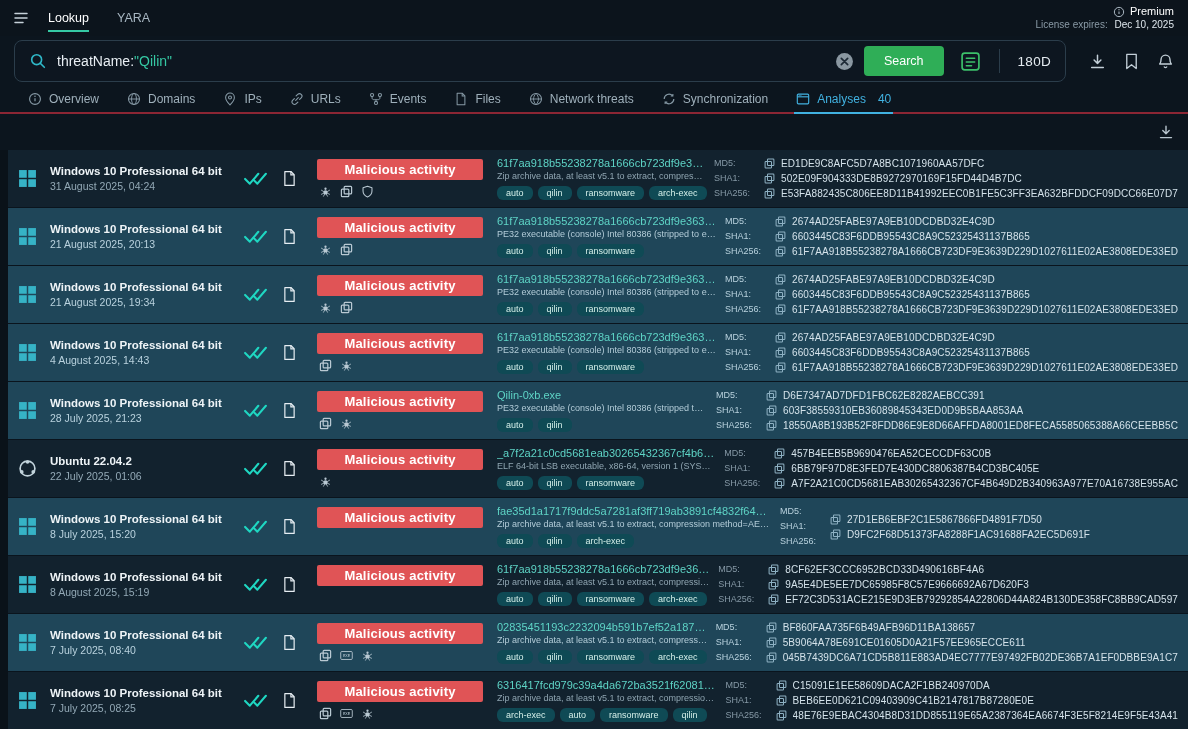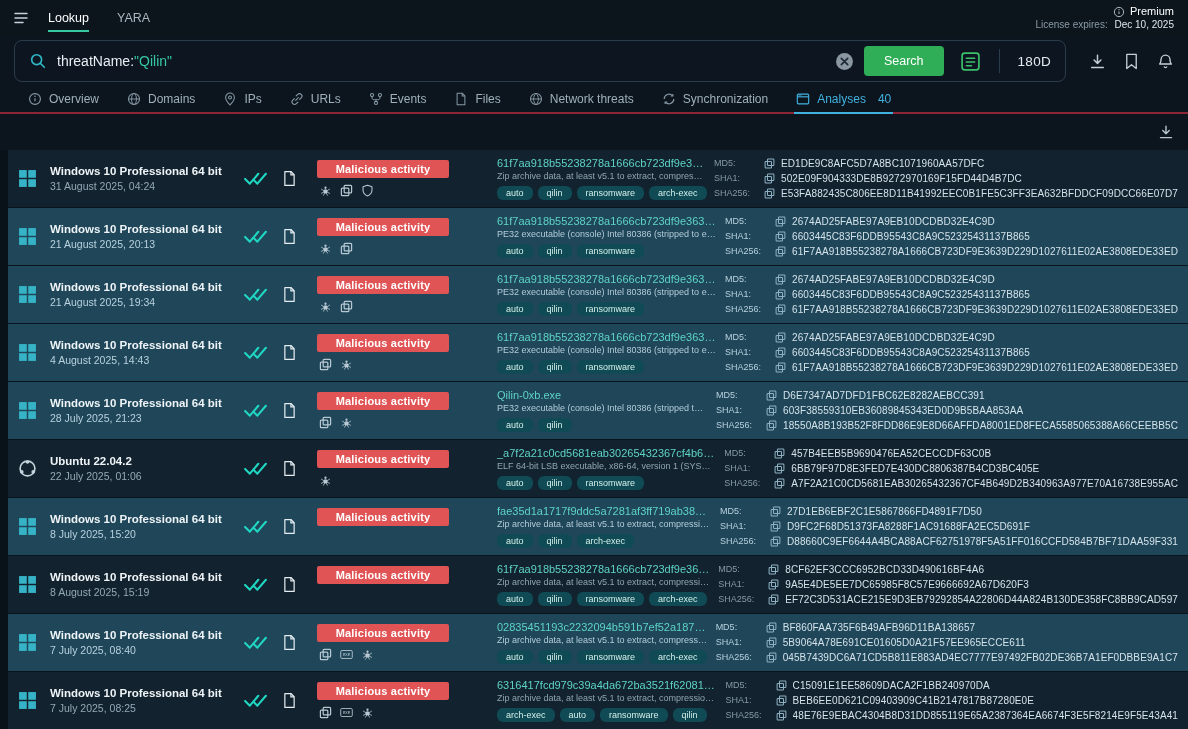--- a/index.html
+++ b/index.html
@@ -72,21 +72,21 @@
   .os-icon[data-icon="ubuntu"] { color:#c2d4dc; }
   .os-name { font-size:11.5px; font-weight:bold; color:#eef4f7; margin-bottom:3px; white-space:nowrap; overflow:hidden; }
   .os-date { font-size:10.5px; color:#93a9b6; white-space:nowrap; }
   .row.light .os-date { color:#b9d2de; }
 
   .verdict-cell { flex:0 0 74px; display:flex; align-items:center; gap:15px; }
   .check-ic { width:25px; height:17px; color:#1fd7c2; }
   .doc-ic { width:13px; height:17px; color:#e6edf2; cursor:pointer; }
 
   .badge-cell { flex:0 0 180px; display:flex; flex-direction:column; justify-content:center; gap:5px; }
-  .badge { width:132px; background:#e05456; color:#fff; font-size:11px; font-weight:bold;
+  .badge { width:166px; background:#e05456; color:#fff; font-size:13px; font-weight:bold;
     text-align:center; border-radius:2px; padding:3px 0; letter-spacing:.2px; }
   .mini-icons { display:flex; align-items:center; gap:8px; height:14px; padding-left:2px; }
   .mini-icon { width:13px; height:13px; color:#b9c9d3; }
 
   .main-cell { flex:1 1 auto; min-width:0; padding-right:8px; }
   .file-name { color:#5ed4c6; font-size:11px; white-space:nowrap; overflow:hidden; text-overflow:ellipsis; margin-bottom:2px; }
   .file-type { color:#8fa5b1; font-size:9px; white-space:nowrap; overflow:hidden; text-overflow:ellipsis; margin-bottom:5px; }
   .row.light .file-type { color:#b3ccd8; }
   .tags { display:flex; gap:5px; }
   .tag { background:#0f4a55; color:#d4efe9; font-size:9px; padding:2px 9px; border-radius:6px; white-space:nowrap; cursor:pointer; }
@@ -923,29 +923,20 @@
           </div>
           <div class="hash-line">
             <span class="icon copy-ic" data-icon="copysmall">
               <svg viewBox="0 0 12 12">
                 <rect x="3.8" y="1.2" width="7" height="7" rx=".8" fill="none" stroke="currentColor" stroke-width="1.1"></rect>
                 <rect x="1.2" y="3.8" width="7" height="7" rx=".8" fill="none" stroke="currentColor" stroke-width="1.1"></rect>
               </svg>
             </span>
             <span class="hash-val">D9FC2F68D51373FA8288F1AC91688FA2EC5D691F</span>
           </div>
-          <div class="hash-line">
-            <span class="icon copy-ic" data-icon="copysmall">
-              <svg viewBox="0 0 12 12">
-                <rect x="3.8" y="1.2" width="7" height="7" rx=".8" fill="none" stroke="currentColor" stroke-width="1.1"></rect>
-                <rect x="1.2" y="3.8" width="7" height="7" rx=".8" fill="none" stroke="currentColor" stroke-width="1.1"></rect>
-              </svg>
-            </span>
-            <span class="hash-val">D88660C9EF6644A4BCA88ACF62751978F5A51FF016CCFD584B7BF71DAA59F331</span>
-          </div>
         </div>
     </div>
   </div>
 
   <div class="row dark">
     <div class="os-cell">
       <span class="icon os-icon" data-icon="windows">
           <svg viewBox="0 0 18 18">
             <rect x="1" y="1" width="7.3" height="7.3" fill="currentColor"></rect>
             <rect x="9.7" y="1" width="7.3" height="7.3" fill="currentColor"></rect>

